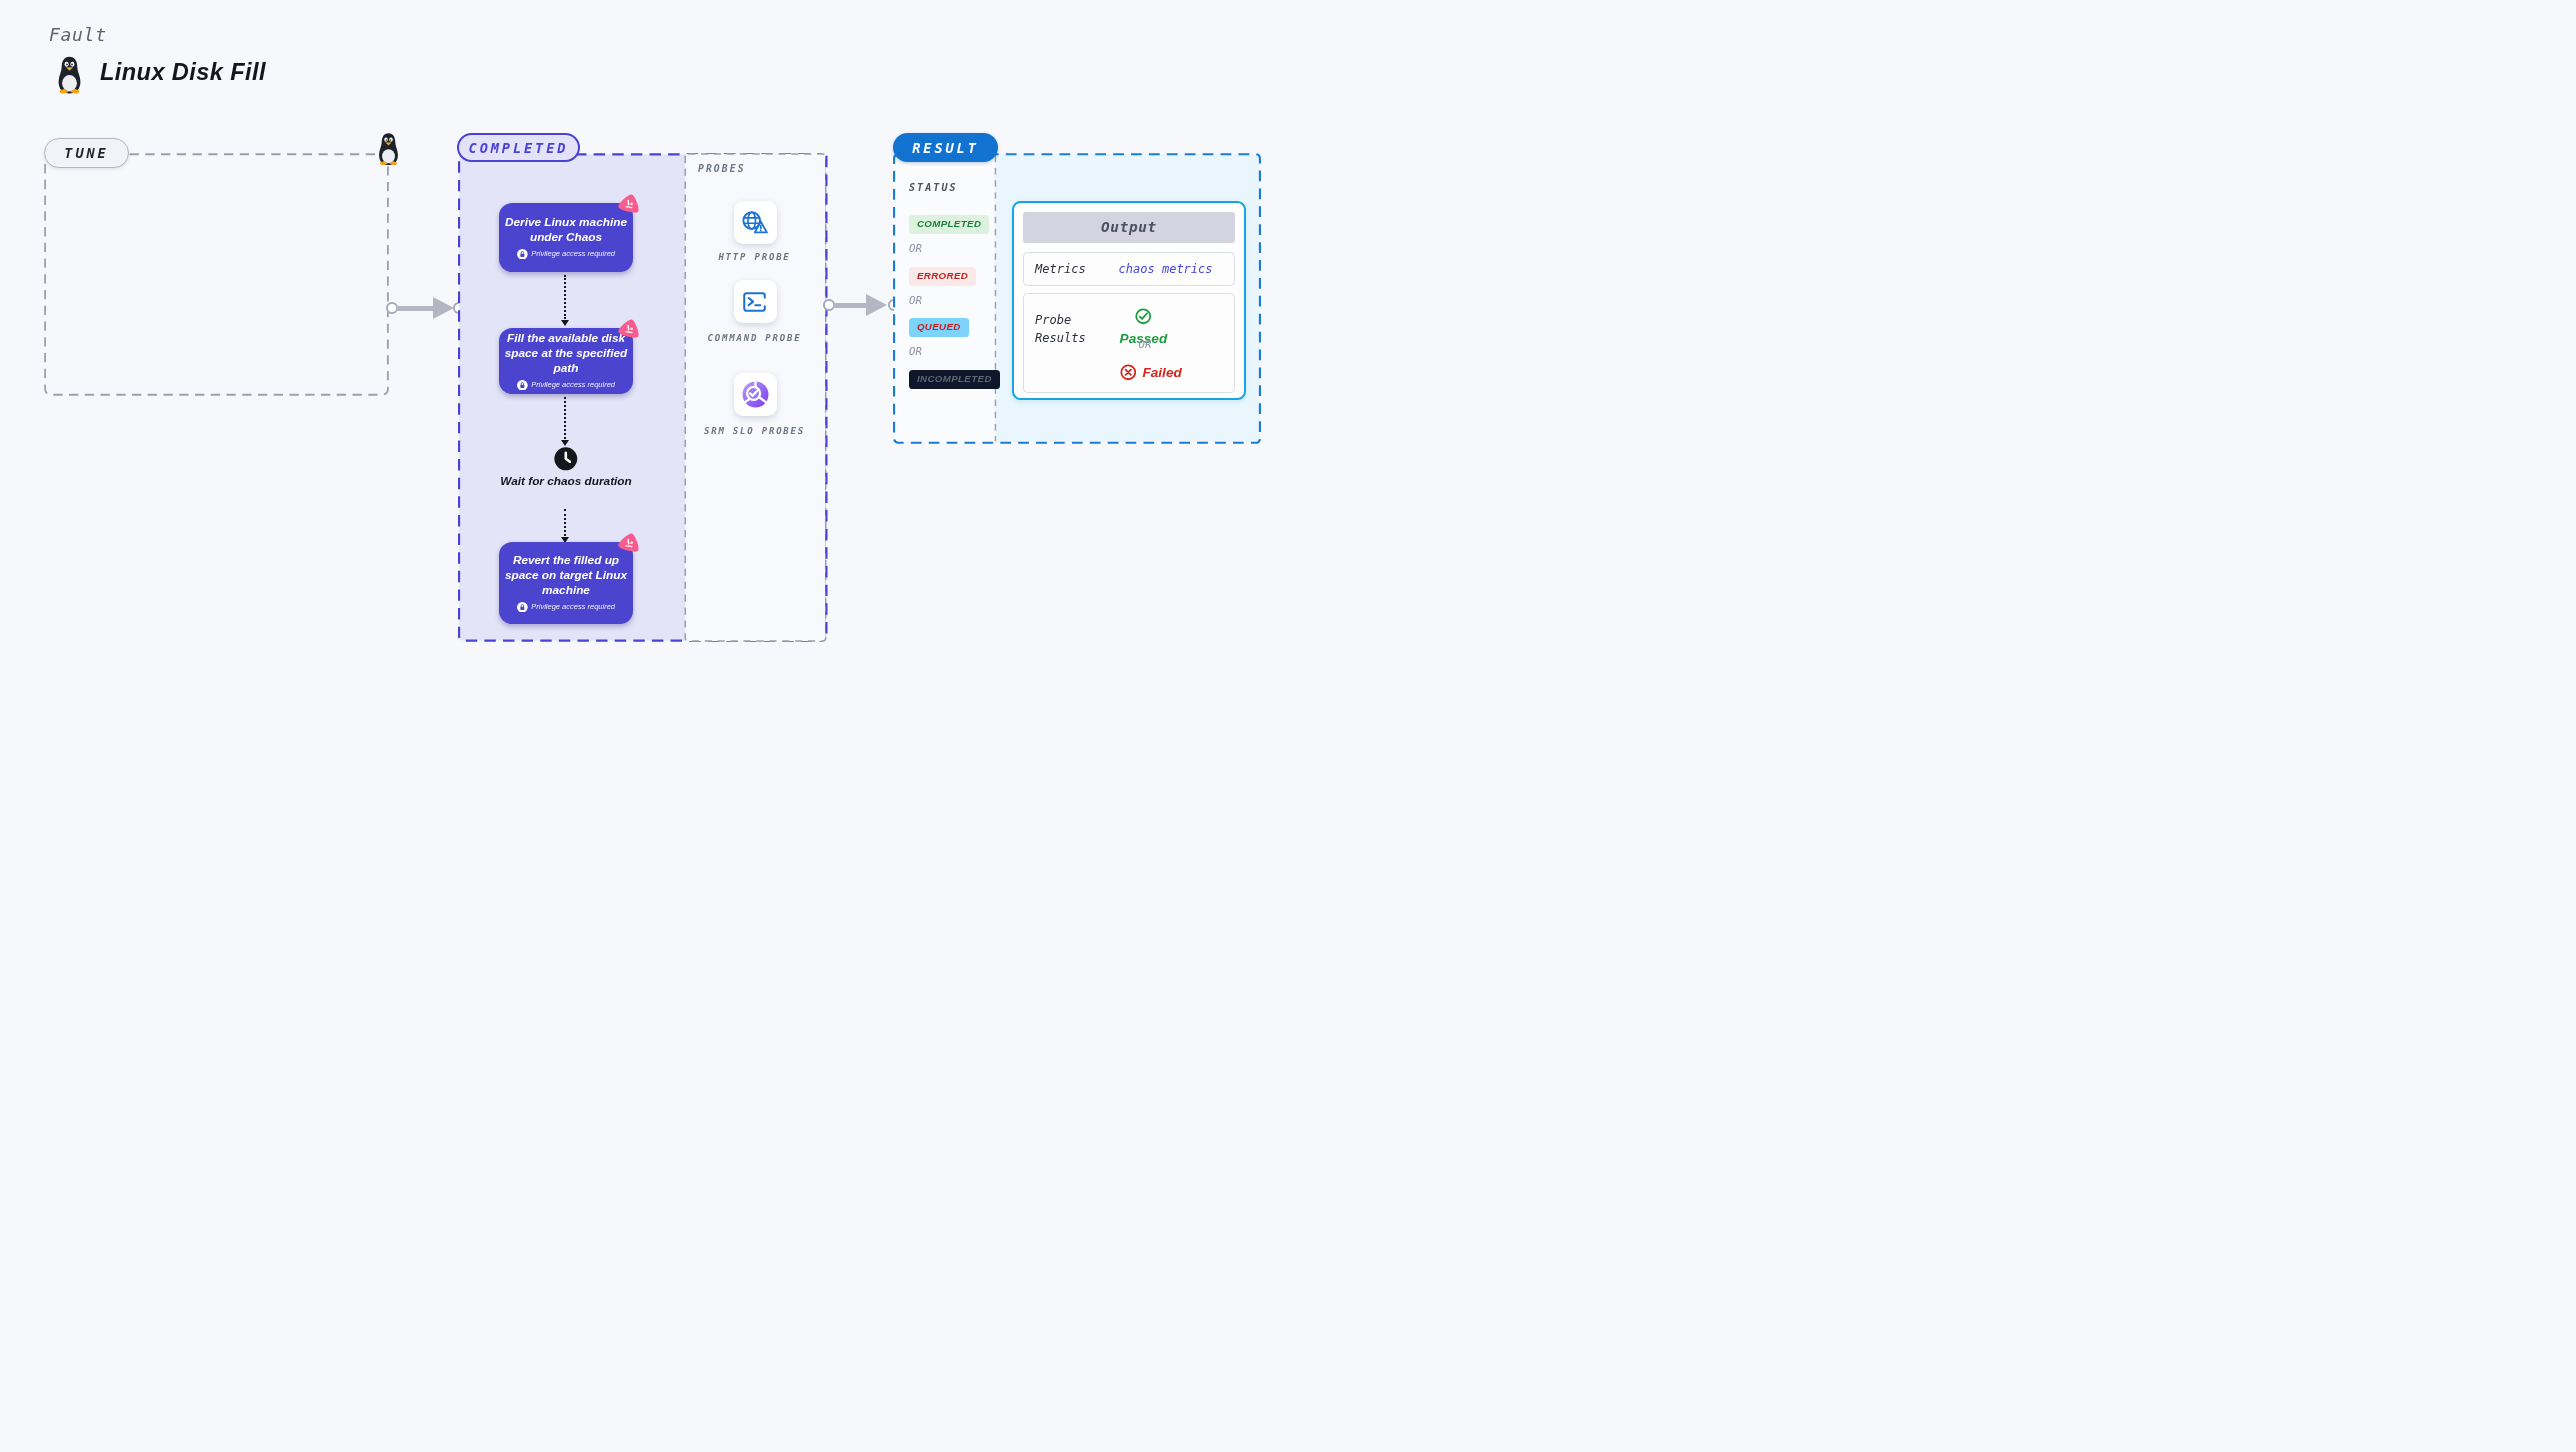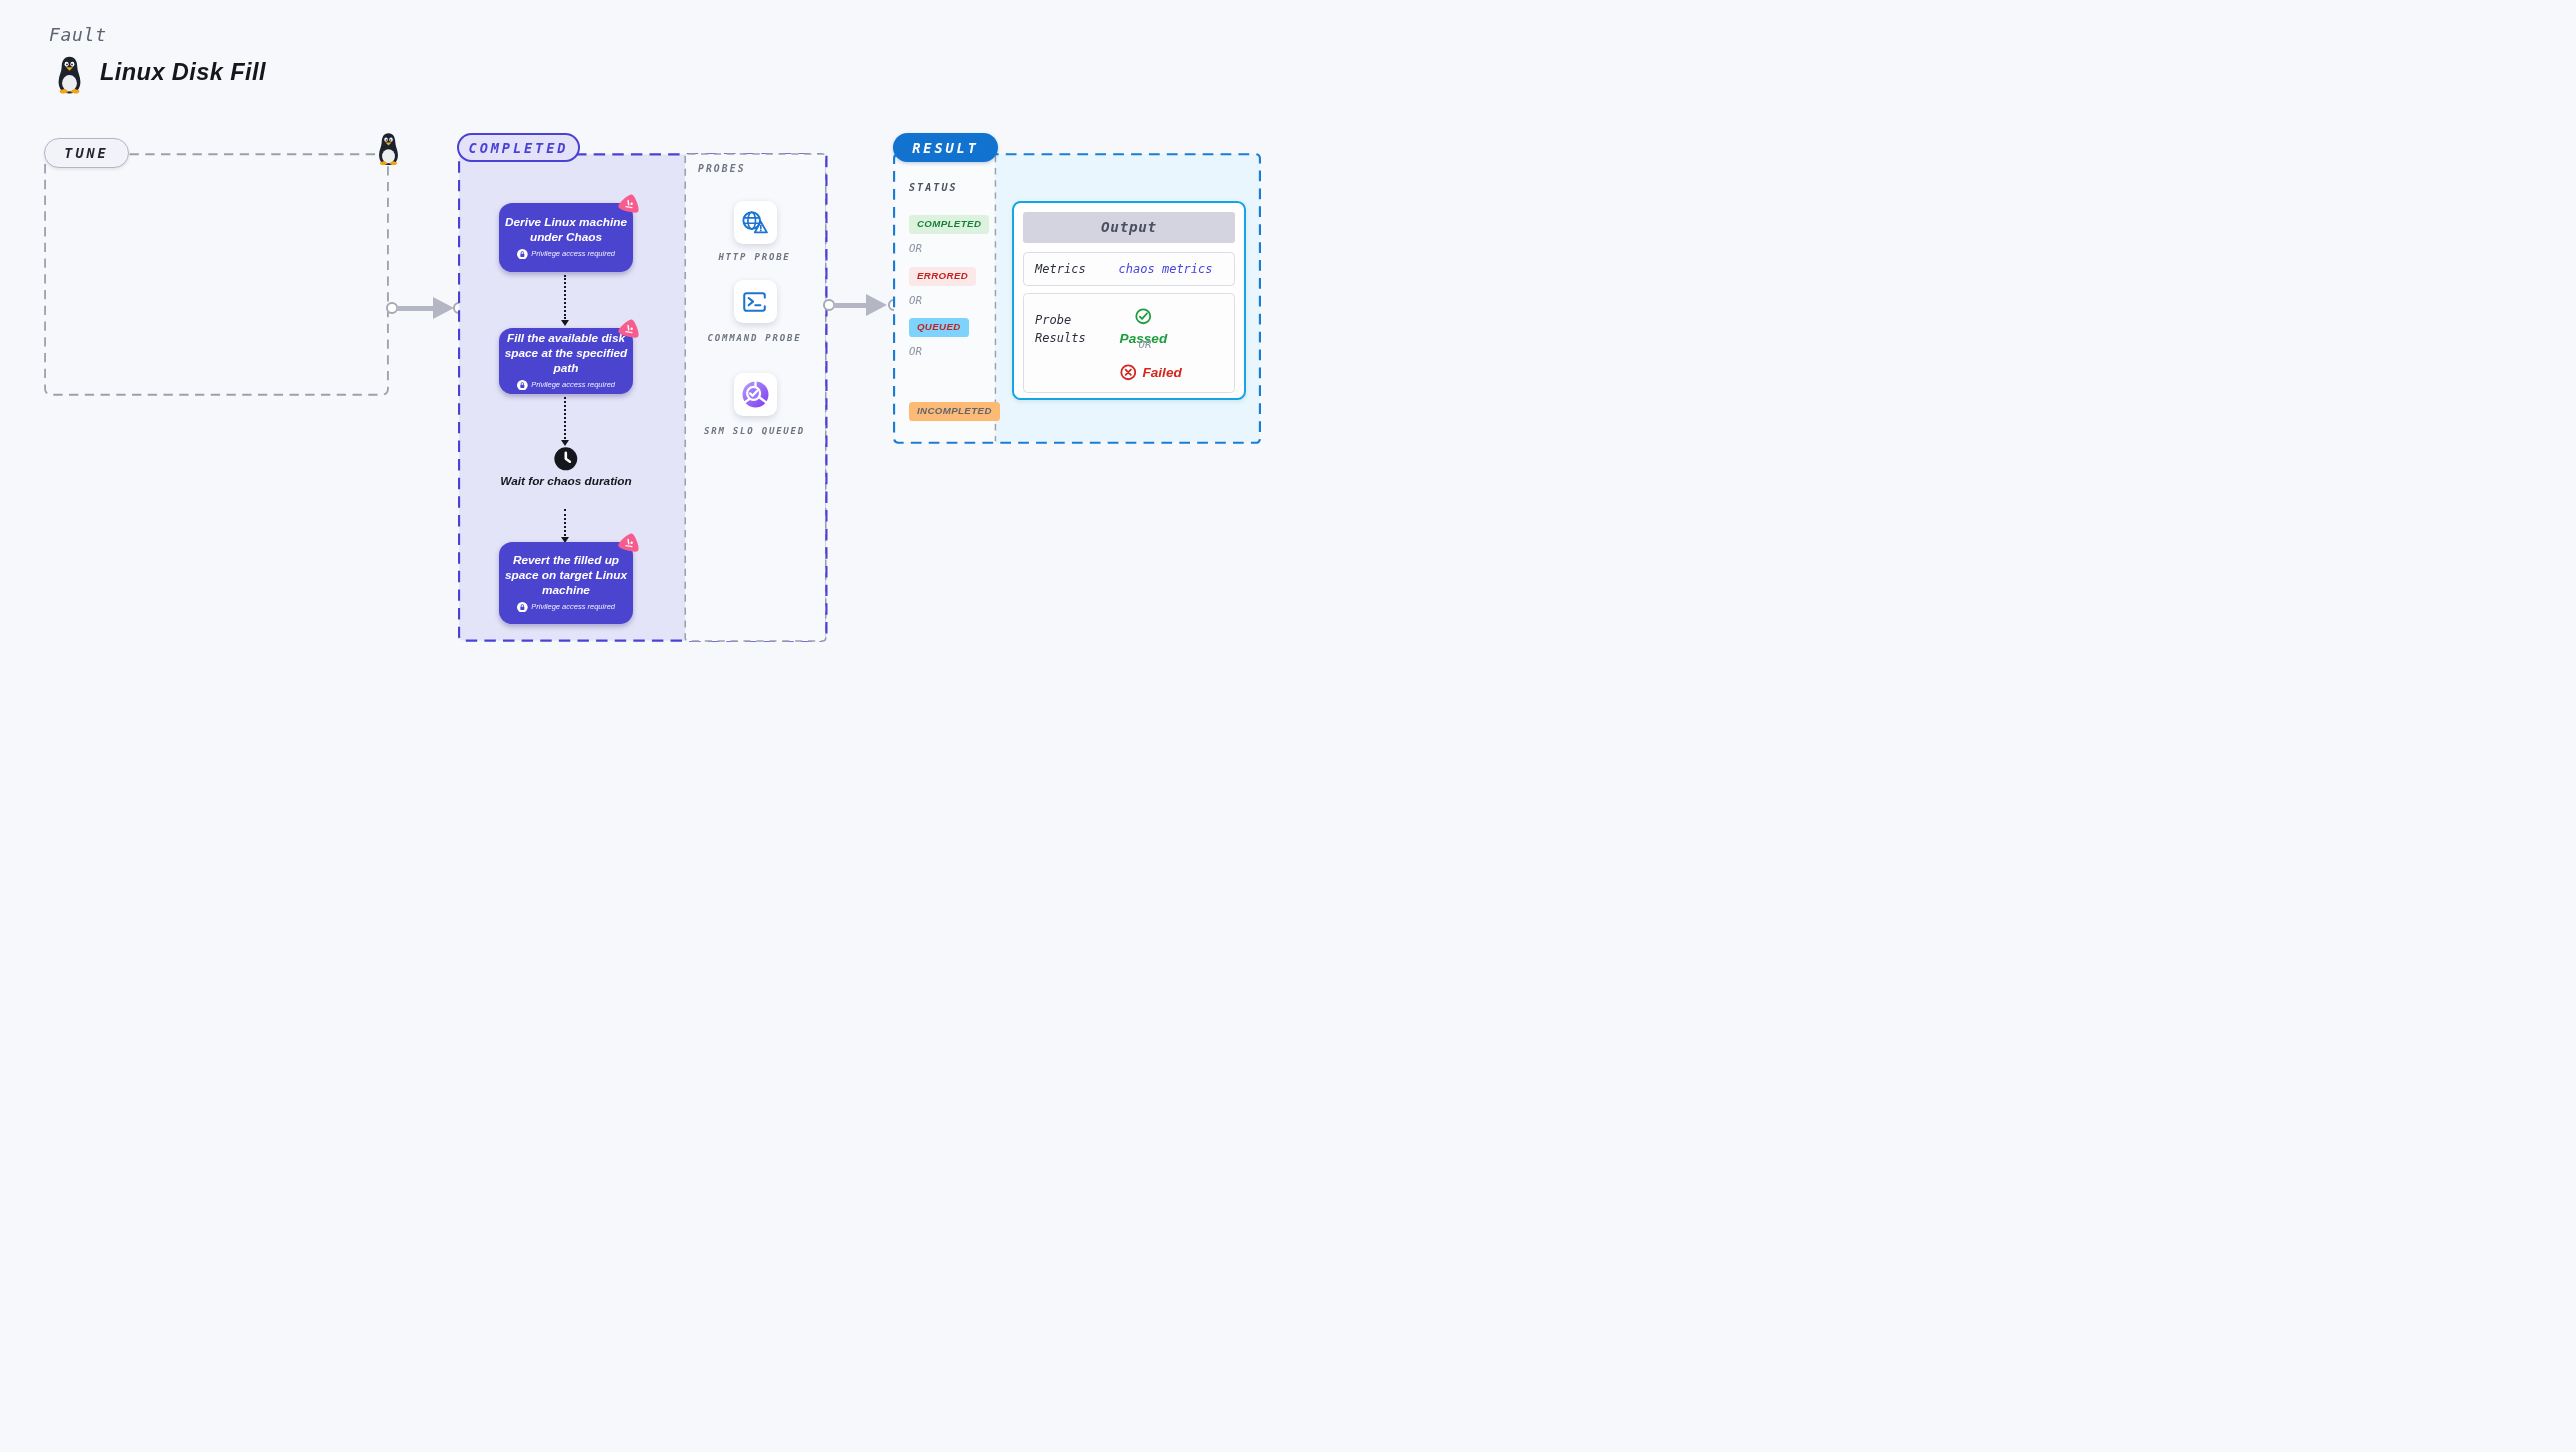--- a/index.html
+++ b/index.html
@@ -272,21 +272,21 @@
       <circle cx="19" cy="19" r="17" fill="url(#slograd)"></circle>
       <g stroke="#fff" stroke-width="3">
         <line x1="19" y1="19" x2="19" y2="1"></line>
         <line x1="19" y1="19" x2="4" y2="30"></line>
         <line x1="19" y1="19" x2="34" y2="30"></line>
       </g>
       <circle cx="16.5" cy="17.5" r="8.5" fill="#9b79f8" stroke="#fff" stroke-width="3"></circle>
       <path d="M12 17.5 l3.2 3.2 l6 -6.5" stroke="#fff" stroke-width="3" fill="none" stroke-linecap="round" stroke-linejoin="round"></path>
     </svg>
   </div>
-  <div class="abs probe-label mono" style="top:425px;">SRM SLO QUEUED</div>
+  <div class="abs probe-label mono" style="top:425px;">SRM SLO PROBES</div>
 
   <div class="abs node" style="left:823px;top:299px;"></div>
   <div class="abs hline" style="left:833px;top:303px;width:34px;"></div>
   <div class="abs ahead" style="left:866px;top:294px;"></div>
   <div class="abs node" style="left:888px;top:299px;"></div>
 
   <div class="abs result-box">
     <div class="status-bg"></div>
     <div class="cyan-bg"></div>
     <svg class="result-sep" width="2.9" height="291" viewBox="0 0 4 406">
@@ -299,21 +299,21 @@
   <div class="abs pill result-pill mono">RESULT</div>
 
   <div class="abs status-label mono">STATUS</div>
 
   <span class="abs chip" style="top: 215px; background: rgb(221, 242, 222); color: rgb(24, 128, 56);">COMPLETED</span>
   <span class="abs or mono" style="top:242px;">OR</span>
   <span class="abs chip" style="top: 267px; background: rgb(251, 233, 233); color: rgb(197, 34, 31);">ERRORED</span>
   <span class="abs or mono" style="top:294px;">OR</span>
   <span class="abs chip" style="top: 318px; background: #7dd3fc; color: rgb(197, 34, 31);">QUEUED</span>
   <span class="abs or mono" style="top:345px;">OR</span>
-  <span class="abs chip" style="top: 370px; background: #fdba74; color: rgb(95, 101, 116); margin-top: 32px;">INCOMPLETED</span>
+  <span class="abs chip" style="top: 370px; background: #0f172a; color: rgb(95, 101, 116);">INCOMPLETED</span>
 
   <div class="abs output-card">
     <div class="output-header mono">Output</div>
     <div class="metrics-row">
       <span class="metrics-label mono">Metrics</span>
       <a href="#" class="metrics-value mono">chaos metrics</a>
     </div>
     <div class="proberes-row">
       <div class="proberes-label mono">Probe Results</div>
       <div class="passed-line">

